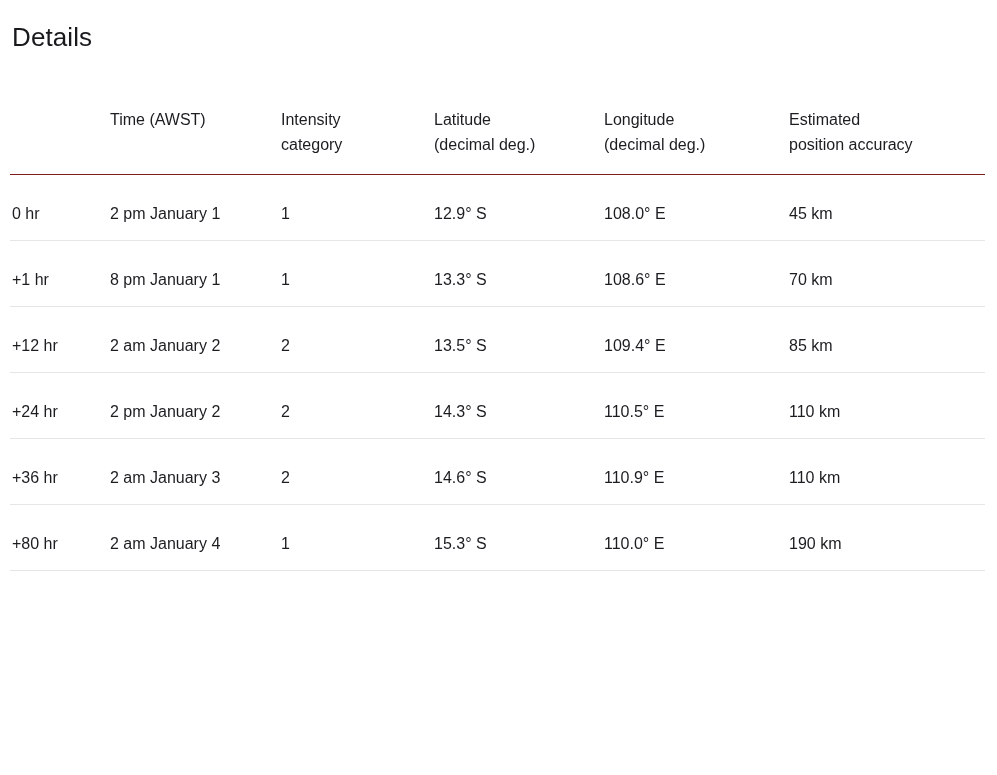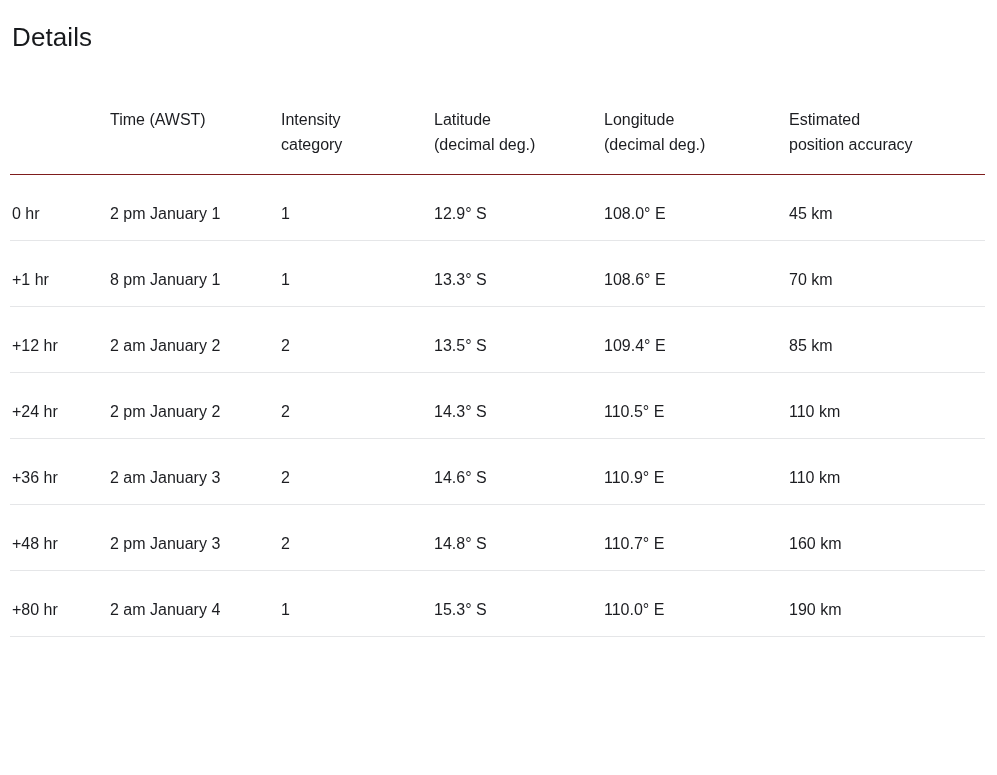--- a/index.html
+++ b/index.html
@@ -122,28 +122,20 @@
       </tr>
       <tr>
         <td class="first">+36 hr</td>
         <td>2 am January 3</td>
         <td>2</td>
         <td>14.6° S</td>
         <td>110.9° E</td>
         <td>110 km</td>
       </tr>
       <tr>
-        <td class="first">+48 hr</td>
-        <td>2 pm January 3</td>
-        <td>2</td>
-        <td>14.8° S</td>
-        <td>110.7° E</td>
-        <td>160 km</td>
-      </tr>
-      <tr>
         <td class="first">+80 hr</td>
         <td>2 am January 4</td>
         <td>1</td>
         <td>15.3° S</td>
         <td>110.0° E</td>
         <td>190 km</td>
       </tr>
     </tbody>
   </table>
 

